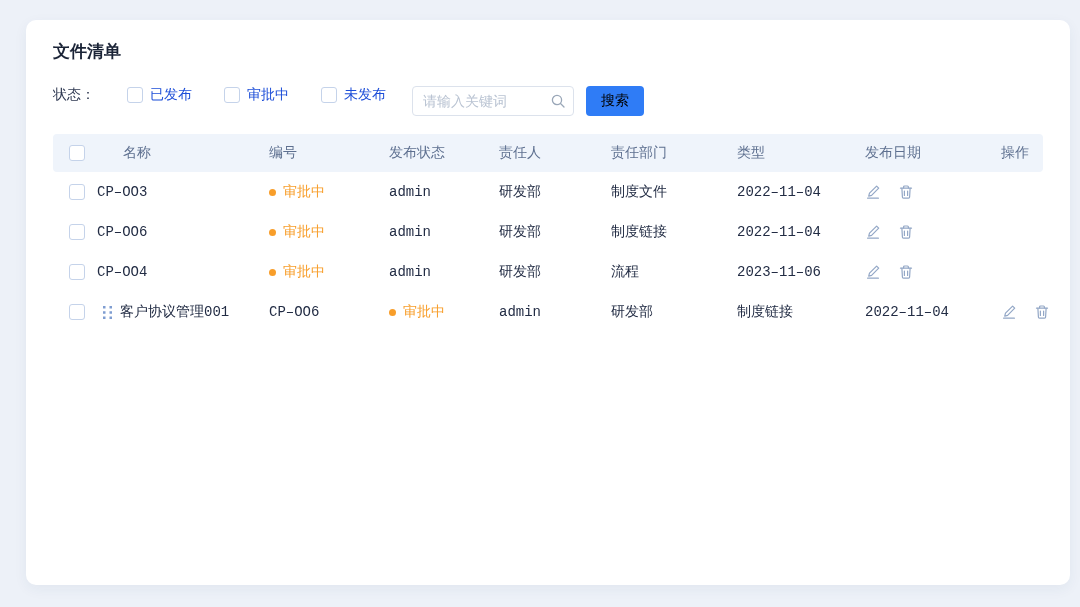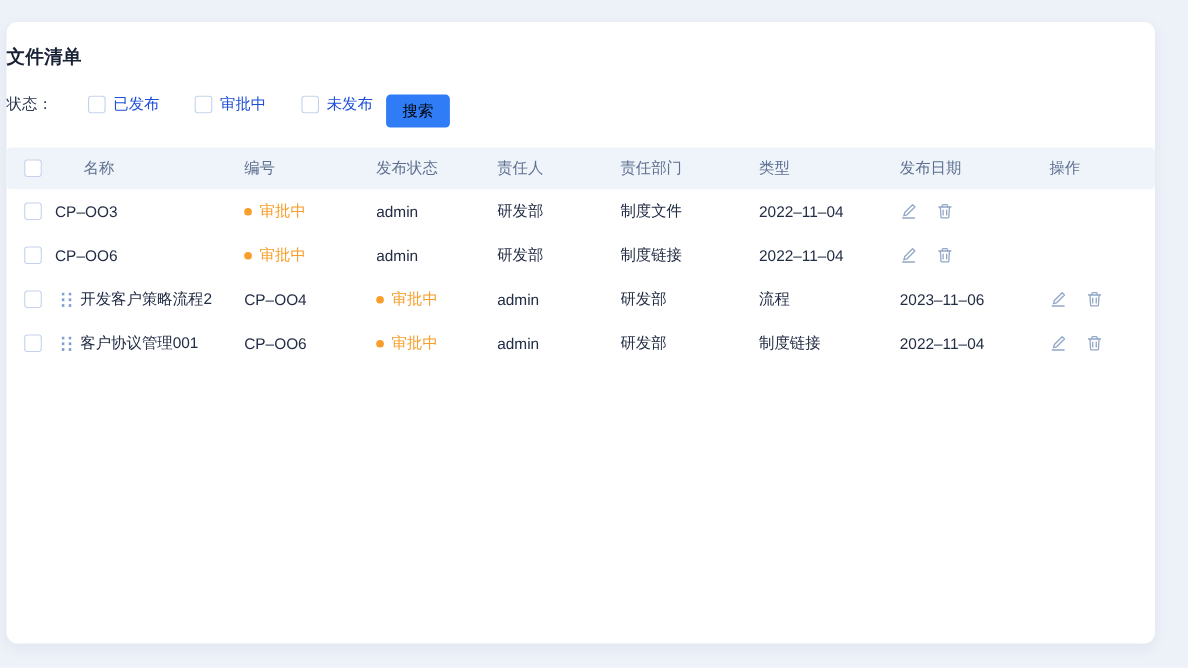--- a/index.html
+++ b/index.html
@@ -4,24 +4,24 @@
 <style>
   * { box-sizing: border-box; }
   html,body { margin:0; padding:0; }
   body {
     width:1080px; height:607px; overflow:hidden;
     background:#edf1f8;
     font-family:"Liberation Sans","DejaVu Sans",sans-serif;
     position:relative;
   }
   .card {
-    position:absolute; left:6px; top:20px; width:1044px; height:565px;
+    position:absolute; left:26px; top:20px; width:1044px; height:565px;
     background:#ffffff; border-radius:10px;
     box-shadow:0 4px 14px rgba(30,60,110,.06);
-    padding:20px 0;
+    padding:20px 27px;
   }
   .page-title {
     margin:0; padding:0; font-size:17px; font-weight:700; color:#1a2336;
     line-height:24px;
   }
   
   .filter-row { display:flex; align-items:flex-start; margin-top:22px; height:30px; }
   .filter-label { font-size:14px; color:#2d3750; }
   .cb-group { display:flex; align-items:center; margin-left:32px; cursor:pointer; }
   .cb-group:first-of-type { margin-left:6px; }
@@ -37,21 +37,21 @@
     font-family:"Liberation Sans","DejaVu Sans",sans-serif;
   }
   .search-wrap input::placeholder { color:#b9c3d2; }
   .search-icon { position:absolute; right:8px; top:7px; }
   .search-btn {
     margin-left:12px; width:58px; height:30px; border:none; border-radius:4px;
     background:#2f7cf6; color:#000000; font-size:14px; cursor:pointer;
     font-family:"Liberation Sans","DejaVu Sans",sans-serif;
   }
   
-  .table { margin-top:18px; }
+  .table { margin-top:18px;font-family:Liberation Mono, monospace; }
   .thead, .trow {
     display:grid;
     grid-template-columns:44px 172px 120px 110px 112px 126px 128px 136px 1fr;
     align-items:center;
   }
   .thead {
     height:38px; background:#eff4fb; border-radius:4px;
     color:#5e7090; font-size:14px;
   }
   .trow { height:40px; color:#222c44; font-size:14px; }
@@ -83,20 +83,27 @@
     </span>
     <span class="cb-group">
       <span class="checkbox"></span>
       <span class="cb-label">审批中</span>
     </span>
     <span class="cb-group">
       <span class="checkbox"></span>
       <span class="cb-label">未发布</span>
     </span>
 
+    <span class="search-wrap">
+      <input type="text" placeholder="请输入关键词" style="">
+      <svg class="search-icon" width="16" height="16" viewBox="0 0 16 16" fill="none" stroke="#9aa7b8" stroke-width="1.3" stroke-linecap="round">
+        <circle cx="7" cy="7" r="4.6"></circle>
+        <line x1="10.5" y1="10.5" x2="14" y2="14"></line>
+      </svg>
+    </span>
 
     <button class="search-btn">搜索</button>
   </div>
 
   <div class="table">
     <div class="thead">
       <div class="cell-check">
         <span class="checkbox"></span>
       </div>
       <div class="th-name">名称</div>
@@ -162,68 +169,57 @@
             <line x1="6.4" y1="7" x2="6.4" y2="11.4"></line>
             <line x1="9.6" y1="7" x2="9.6" y2="11.4"></line>
           </svg>
         </div>
       </div>
 
       <div class="trow">
         <div class="cell-check">
           <span class="checkbox"></span>
         </div>
+        <div>CP–OO4</div>
+        <div class="cell-status">
+          <span class="status-dot"></span>
+          <span>审批中</span>
+        </div>
+        <div>admin</div>
+        <div>研发部</div>
+        <div>流程</div>
+        <div>2023–11–06</div>
+        <div class="cell-ops">
+          <svg class="op-icon" width="16" height="16" viewBox="0 0 16 16" fill="none" stroke="currentColor" stroke-width="1.2" stroke-linecap="round" stroke-linejoin="round">
+            <path d="M11.6 2.1l2.1 2.1L6.6 11.3l-2.9.8.8-2.9z"></path>
+            <line x1="2.6" y1="14.2" x2="13.4" y2="14.2"></line>
+          </svg>
+          <svg class="op-icon" width="16" height="16" viewBox="0 0 16 16" fill="none" stroke="currentColor" stroke-width="1.2" stroke-linecap="round" stroke-linejoin="round">
+            <path d="M2.5 4.2h11"></path>
+            <path d="M5.6 4V2.9c0-.5.4-.9.9-.9h3c.5 0 .9.4.9.9V4"></path>
+            <path d="M3.9 4.4l.5 8.6c0 .6.5 1.1 1.1 1.1h5c.6 0 1.1-.5 1.1-1.1l.5-8.6"></path>
+            <line x1="6.4" y1="7" x2="6.4" y2="11.4"></line>
+            <line x1="9.6" y1="7" x2="9.6" y2="11.4"></line>
+          </svg>
+        </div>
+      </div>
+
+      <div class="trow">
+        <div class="cell-check">
+          <span class="checkbox"></span>
+        </div>
         <div class="cell-name">
           <svg class="drag-handle" width="9" height="13" viewBox="0 0 9 13" fill="#7f9dd1">
             <rect x="0" y="0" width="2.5" height="2.5"></rect>
             <rect x="6.5" y="0" width="2.5" height="2.5"></rect>
             <rect x="0" y="5.25" width="2.5" height="2.5"></rect>
             <rect x="6.5" y="5.25" width="2.5" height="2.5"></rect>
             <rect x="0" y="10.5" width="2.5" height="2.5"></rect>
             <rect x="6.5" y="10.5" width="2.5" height="2.5"></rect>
           </svg>
-          <span>开发客户策略流程2</span>
-        </div>
-        <div>CP–OO4</div>
-        <div class="cell-status">
-          <span class="status-dot"></span>
-          <span>审批中</span>
-        </div>
-        <div>admin</div>
-        <div>研发部</div>
-        <div>流程</div>
-        <div>2023–11–06</div>
-        <div class="cell-ops">
-          <svg class="op-icon" width="16" height="16" viewBox="0 0 16 16" fill="none" stroke="currentColor" stroke-width="1.2" stroke-linecap="round" stroke-linejoin="round">
-            <path d="M11.6 2.1l2.1 2.1L6.6 11.3l-2.9.8.8-2.9z"></path>
-            <line x1="2.6" y1="14.2" x2="13.4" y2="14.2"></line>
-          </svg>
-          <svg class="op-icon" width="16" height="16" viewBox="0 0 16 16" fill="none" stroke="currentColor" stroke-width="1.2" stroke-linecap="round" stroke-linejoin="round">
-            <path d="M2.5 4.2h11"></path>
-            <path d="M5.6 4V2.9c0-.5.4-.9.9-.9h3c.5 0 .9.4.9.9V4"></path>
-            <path d="M3.9 4.4l.5 8.6c0 .6.5 1.1 1.1 1.1h5c.6 0 1.1-.5 1.1-1.1l.5-8.6"></path>
-            <line x1="6.4" y1="7" x2="6.4" y2="11.4"></line>
-            <line x1="9.6" y1="7" x2="9.6" y2="11.4"></line>
-          </svg>
-        </div>
-      </div>
-
-      <div class="trow">
-        <div class="cell-check">
-          <span class="checkbox"></span>
-        </div>
-        <div class="cell-name">
-          <svg class="drag-handle" width="9" height="13" viewBox="0 0 9 13" fill="#7f9dd1">
-            <rect x="0" y="0" width="2.5" height="2.5"></rect>
-            <rect x="6.5" y="0" width="2.5" height="2.5"></rect>
-            <rect x="0" y="5.25" width="2.5" height="2.5"></rect>
-            <rect x="6.5" y="5.25" width="2.5" height="2.5"></rect>
-            <rect x="0" y="10.5" width="2.5" height="2.5"></rect>
-            <rect x="6.5" y="10.5" width="2.5" height="2.5"></rect>
-          </svg>
           <span>客户协议管理001</span>
         </div>
         <div>CP–OO6</div>
         <div class="cell-status">
           <span class="status-dot"></span>
           <span>审批中</span>
         </div>
         <div>admin</div>
         <div>研发部</div>
         <div>制度链接</div>

